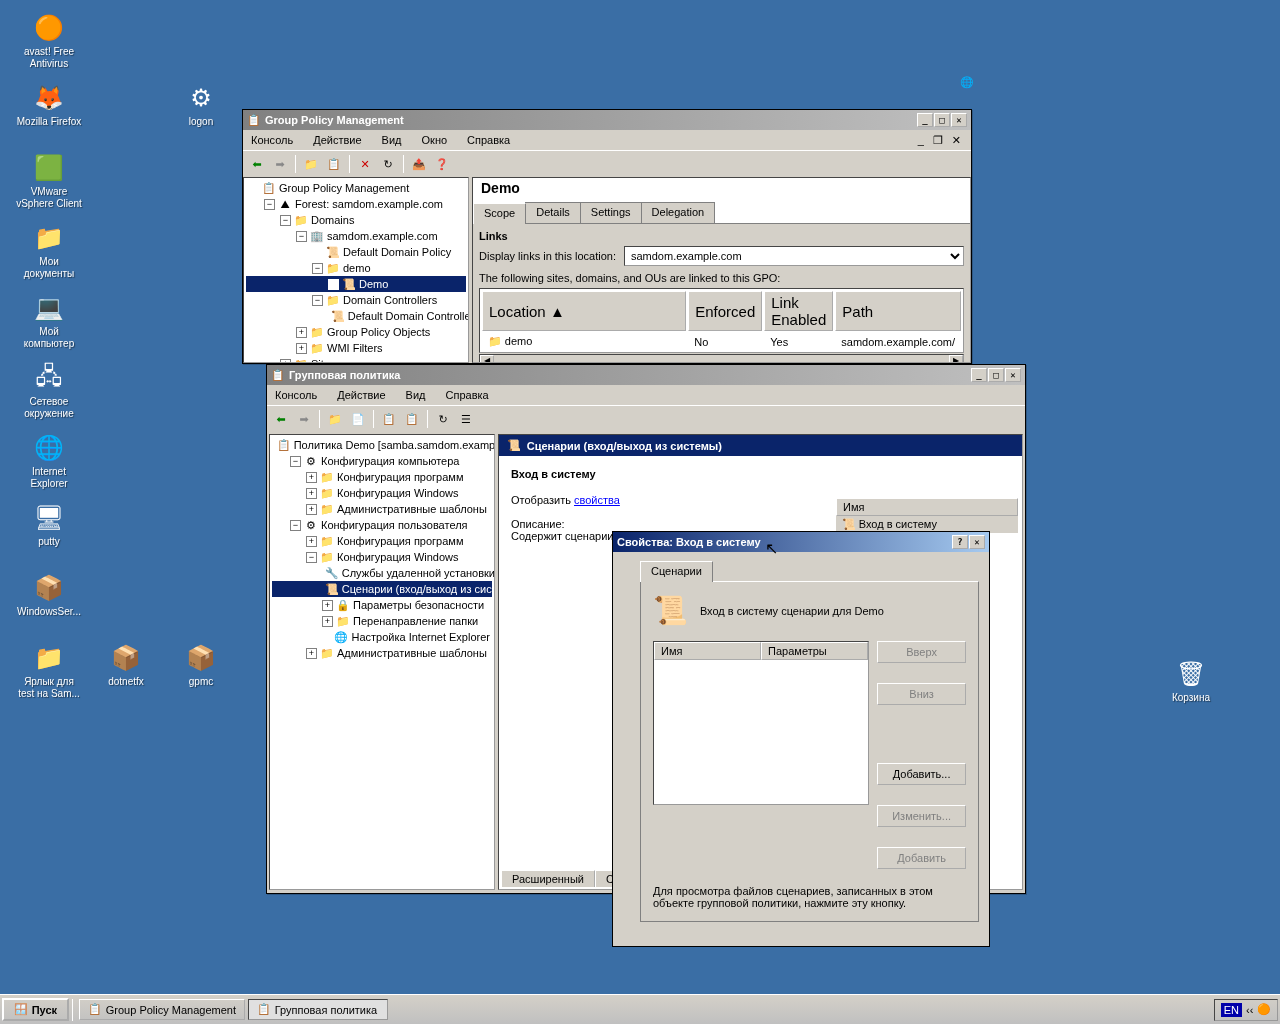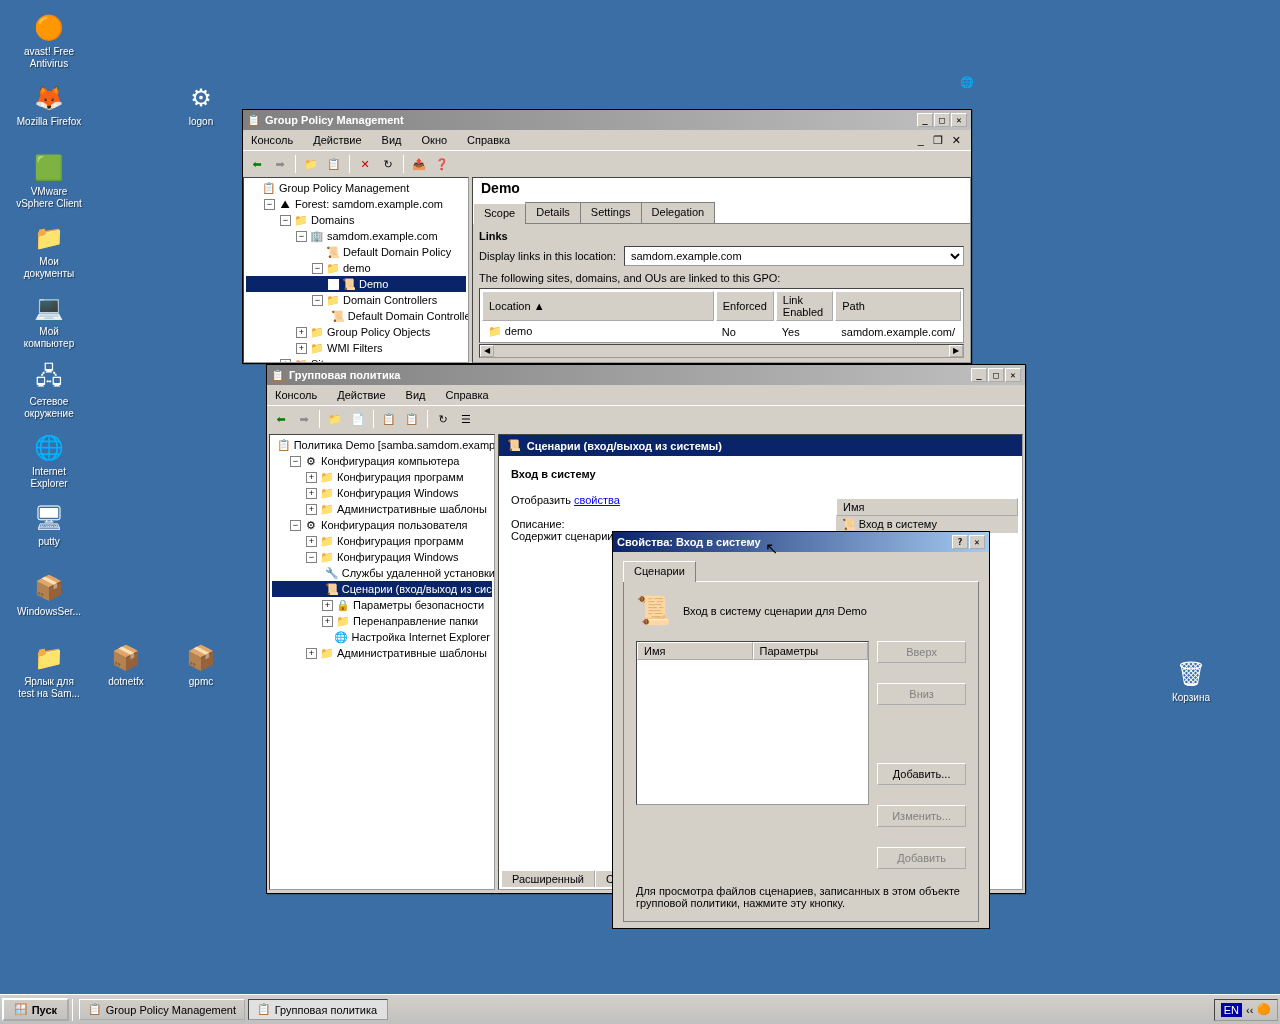--- a/index.html
+++ b/index.html
@@ -40,21 +40,21 @@
 .indent-5 { padding-left: 82px; }
 
 
 .tabs { display: flex; margin-top: 4px; }
 .tab { padding: 3px 10px; border: 1px solid #808080; border-bottom: none; background: #d4d0c8; cursor: pointer; margin-right: -1px; position: relative; }
 .tab.active { background: #d4d0c8; border-top: 1px solid #fff; border-left: 1px solid #fff; z-index: 2; padding-bottom: 5px; top: 1px; }
 .section-hdr { font-weight: bold; margin-bottom: 4px; }
 
 
 .data-table { width: 100%; border: 1px inset #999; background: #fff; }
-.data-table th { background: #d4d0c8; border: 1px outset #fff; padding: 2px 6px; text-align: left; font-weight: normal; font-size: 11px; }
+.data-table th { background: #d4d0c8; border: 1px outset #fff; padding: 2px 6px; text-align: left; font-weight: normal; font-size: 15px; }
 .data-table td { padding: 2px 6px; }
 
 
 select, input[type=text] { border: 1px inset #999; background: #fff; padding: 2px; font-size: 11px; }
 button.btn { padding: 4px 14px; border: 1px outset #fff; background: #d4d0c8; cursor: pointer; font-size: 11px; min-width: 72px; }
 button.btn:disabled { color: #808080; }
 button.btn.default { border: 2px solid #000; padding: 3px 13px; }
 
 
 .list-panel { background: #fff; border: 1px inset #999; }
@@ -416,21 +416,21 @@
 </div>
 
 <div class="dialog" style="left:612px; top:531px; width:378px;">
   <div class="titlebar">
     <span class="title-text">Свойства: Вход в систему</span>
     <div class="win-btns">
       <span class="win-btn">?</span>
       <span class="win-btn">✕</span>
     </div>
   </div>
-  <div style="padding:8px 10px 6px;">
+  <div style="padding:8px 10px 24px;margin-left:17px;">
     <div class="tabs" style="margin-top:0;">
       <div class="tab active">Сценарии</div>
     </div>
     <div style="border:1px solid #808080; border-top:1px solid #fff; padding:12px; background:#d4d0c8;">
       <div style="display:flex; align-items:center; gap:12px; margin-bottom:14px;">
         <span style="font-size:28px;">📜</span>
         <span>Вход в систему сценарии для Demo</span>
       </div>
       <div style="display:flex; gap:8px;">
         <div class="list-panel" style="flex:1; height:164px;">

